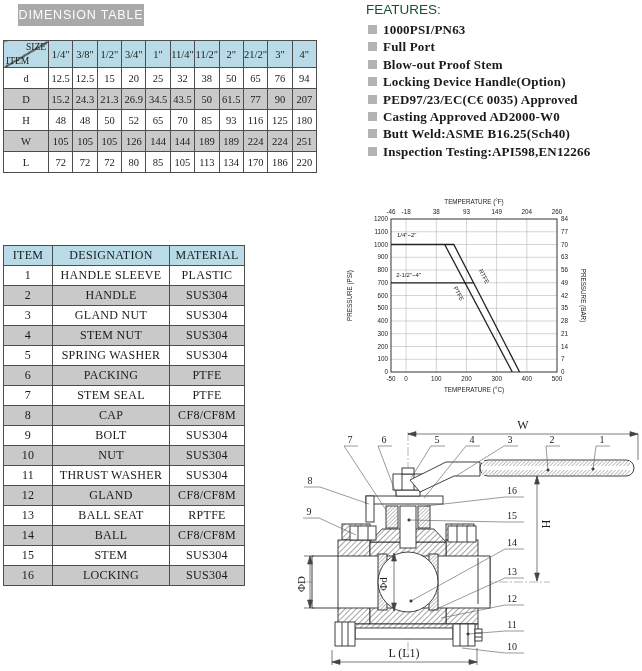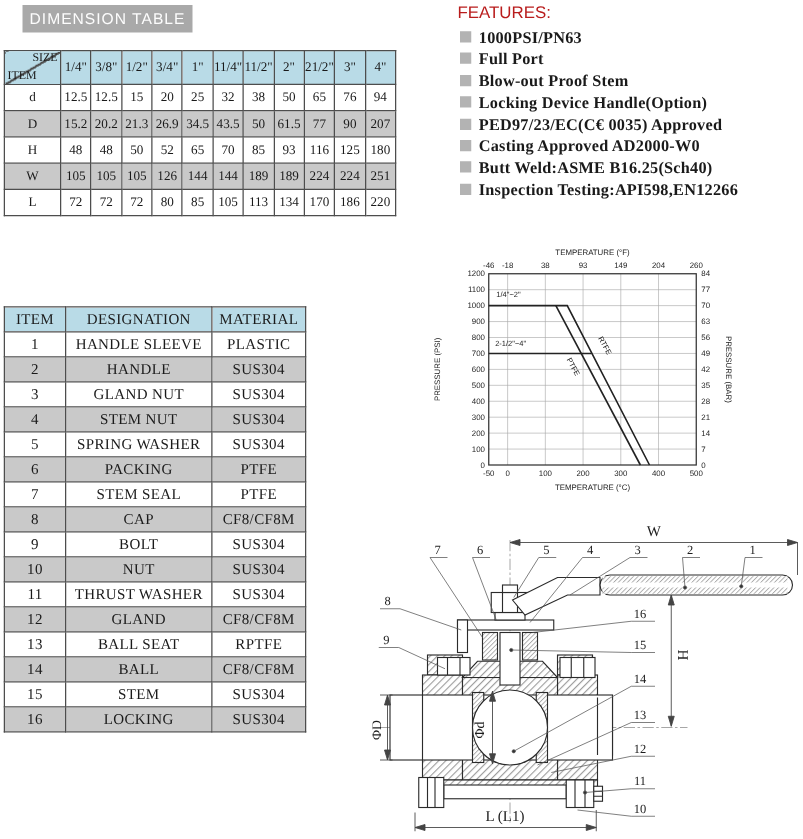--- a/index.html
+++ b/index.html
@@ -1,21 +1,21 @@
 <!DOCTYPE html>
 <html><head>
 <meta charset="utf-8">
 <style>
   html,body{margin:0;padding:0;background:#fff;}
   .page{position:relative;width:642px;height:671px;background:#fff;overflow:hidden;
         font-family:"Liberation Serif",serif;color:#1a1a1a;}
   .bar{position:absolute;background:#a9a9a9;color:#fdfdfd;
        font-family:"Liberation Sans",sans-serif;font-size:12.5px;letter-spacing:.8px;
        display:flex;align-items:center;justify-content:center;}
-  #bar-dim{left:18px;top:4px;width:136px;height:22px;}
+  #bar-dim{left:18px;top:4px;width:126px;height:22px;}
   #bar-mat{left:18px;top:207px;width:100px;height:22px;}
 
   table{position:absolute;border-collapse:collapse;table-layout:fixed;
         font-family:"Liberation Serif",serif;}
   td,th{border:1px solid #4d4d4d;text-align:center;vertical-align:middle;
         padding:0;font-weight:400;overflow:hidden;white-space:nowrap;}
   #dim-table{left:3px;top:40px;width:314px;font-size:10.5px;border:1.5px solid #3c3c3c;padding-left:20px;}
   #dim-table td,#dim-table th{height:20px;}
   #dim-table tr.hdr th{height:26px;font-size:10.5px;}
   #mat-table{left:3px;top:245px;width:238px;font-size:12px;letter-spacing:.3px;
@@ -24,21 +24,21 @@
   .blue{background:#b9dbe7;}
   .alt{background:#c9c9c9;}
   .corner{position:relative;
     background-color:#b9dbe7;
     background-image:linear-gradient(to bottom right,
       transparent 48%, #4d4d4d 48%, #4d4d4d 52%, transparent 52%);}
   .corner .sz{position:absolute;top:1px;right:2px;font-size:9.5px;}
   .corner .it{position:absolute;bottom:1px;left:2px;font-size:9.5px;}
 
   #features{position:absolute;left:366px;top:2px;width:274px;}
-  .f-title{font-family:"Liberation Sans",sans-serif;font-size:13.5px;color:#b91c1c;
+  .f-title{font-family:"Liberation Sans",sans-serif;font-size:13.5px;color:#14532d;
            margin-bottom:5px;}
   .f-item{display:flex;align-items:flex-start;height:17.4px;
           font-size:13px;font-weight:600;letter-spacing:.2px;}
   .f-bullet{width:9px;height:9px;background:#b3b3b3;margin:3px 6px 0 2px;flex:none;}
 
   #pt-chart{position:absolute;left:340px;top:194px;width:302px;height:212px;}
   #valve-svg{position:absolute;left:298px;top:412px;width:344px;height:259px;}
   svg text{font-family:"Liberation Sans",sans-serif;}
   .drawtext{font-family:"Liberation Serif",serif;}
 </style>
@@ -78,21 +78,21 @@
           <td>32</td>
           <td>38</td>
           <td>50</td>
           <td>65</td>
           <td>76</td>
           <td>94</td>
         </tr>
         <tr class="alt">
           <td>D</td>
           <td>15.2</td>
-          <td>20.2</td>
+          <td>24.3</td>
           <td>21.3</td>
           <td>26.9</td>
           <td>34.5</td>
           <td>43.5</td>
           <td>50</td>
           <td>61.5</td>
           <td>77</td>
           <td>90</td>
           <td>207</td>
         </tr>

